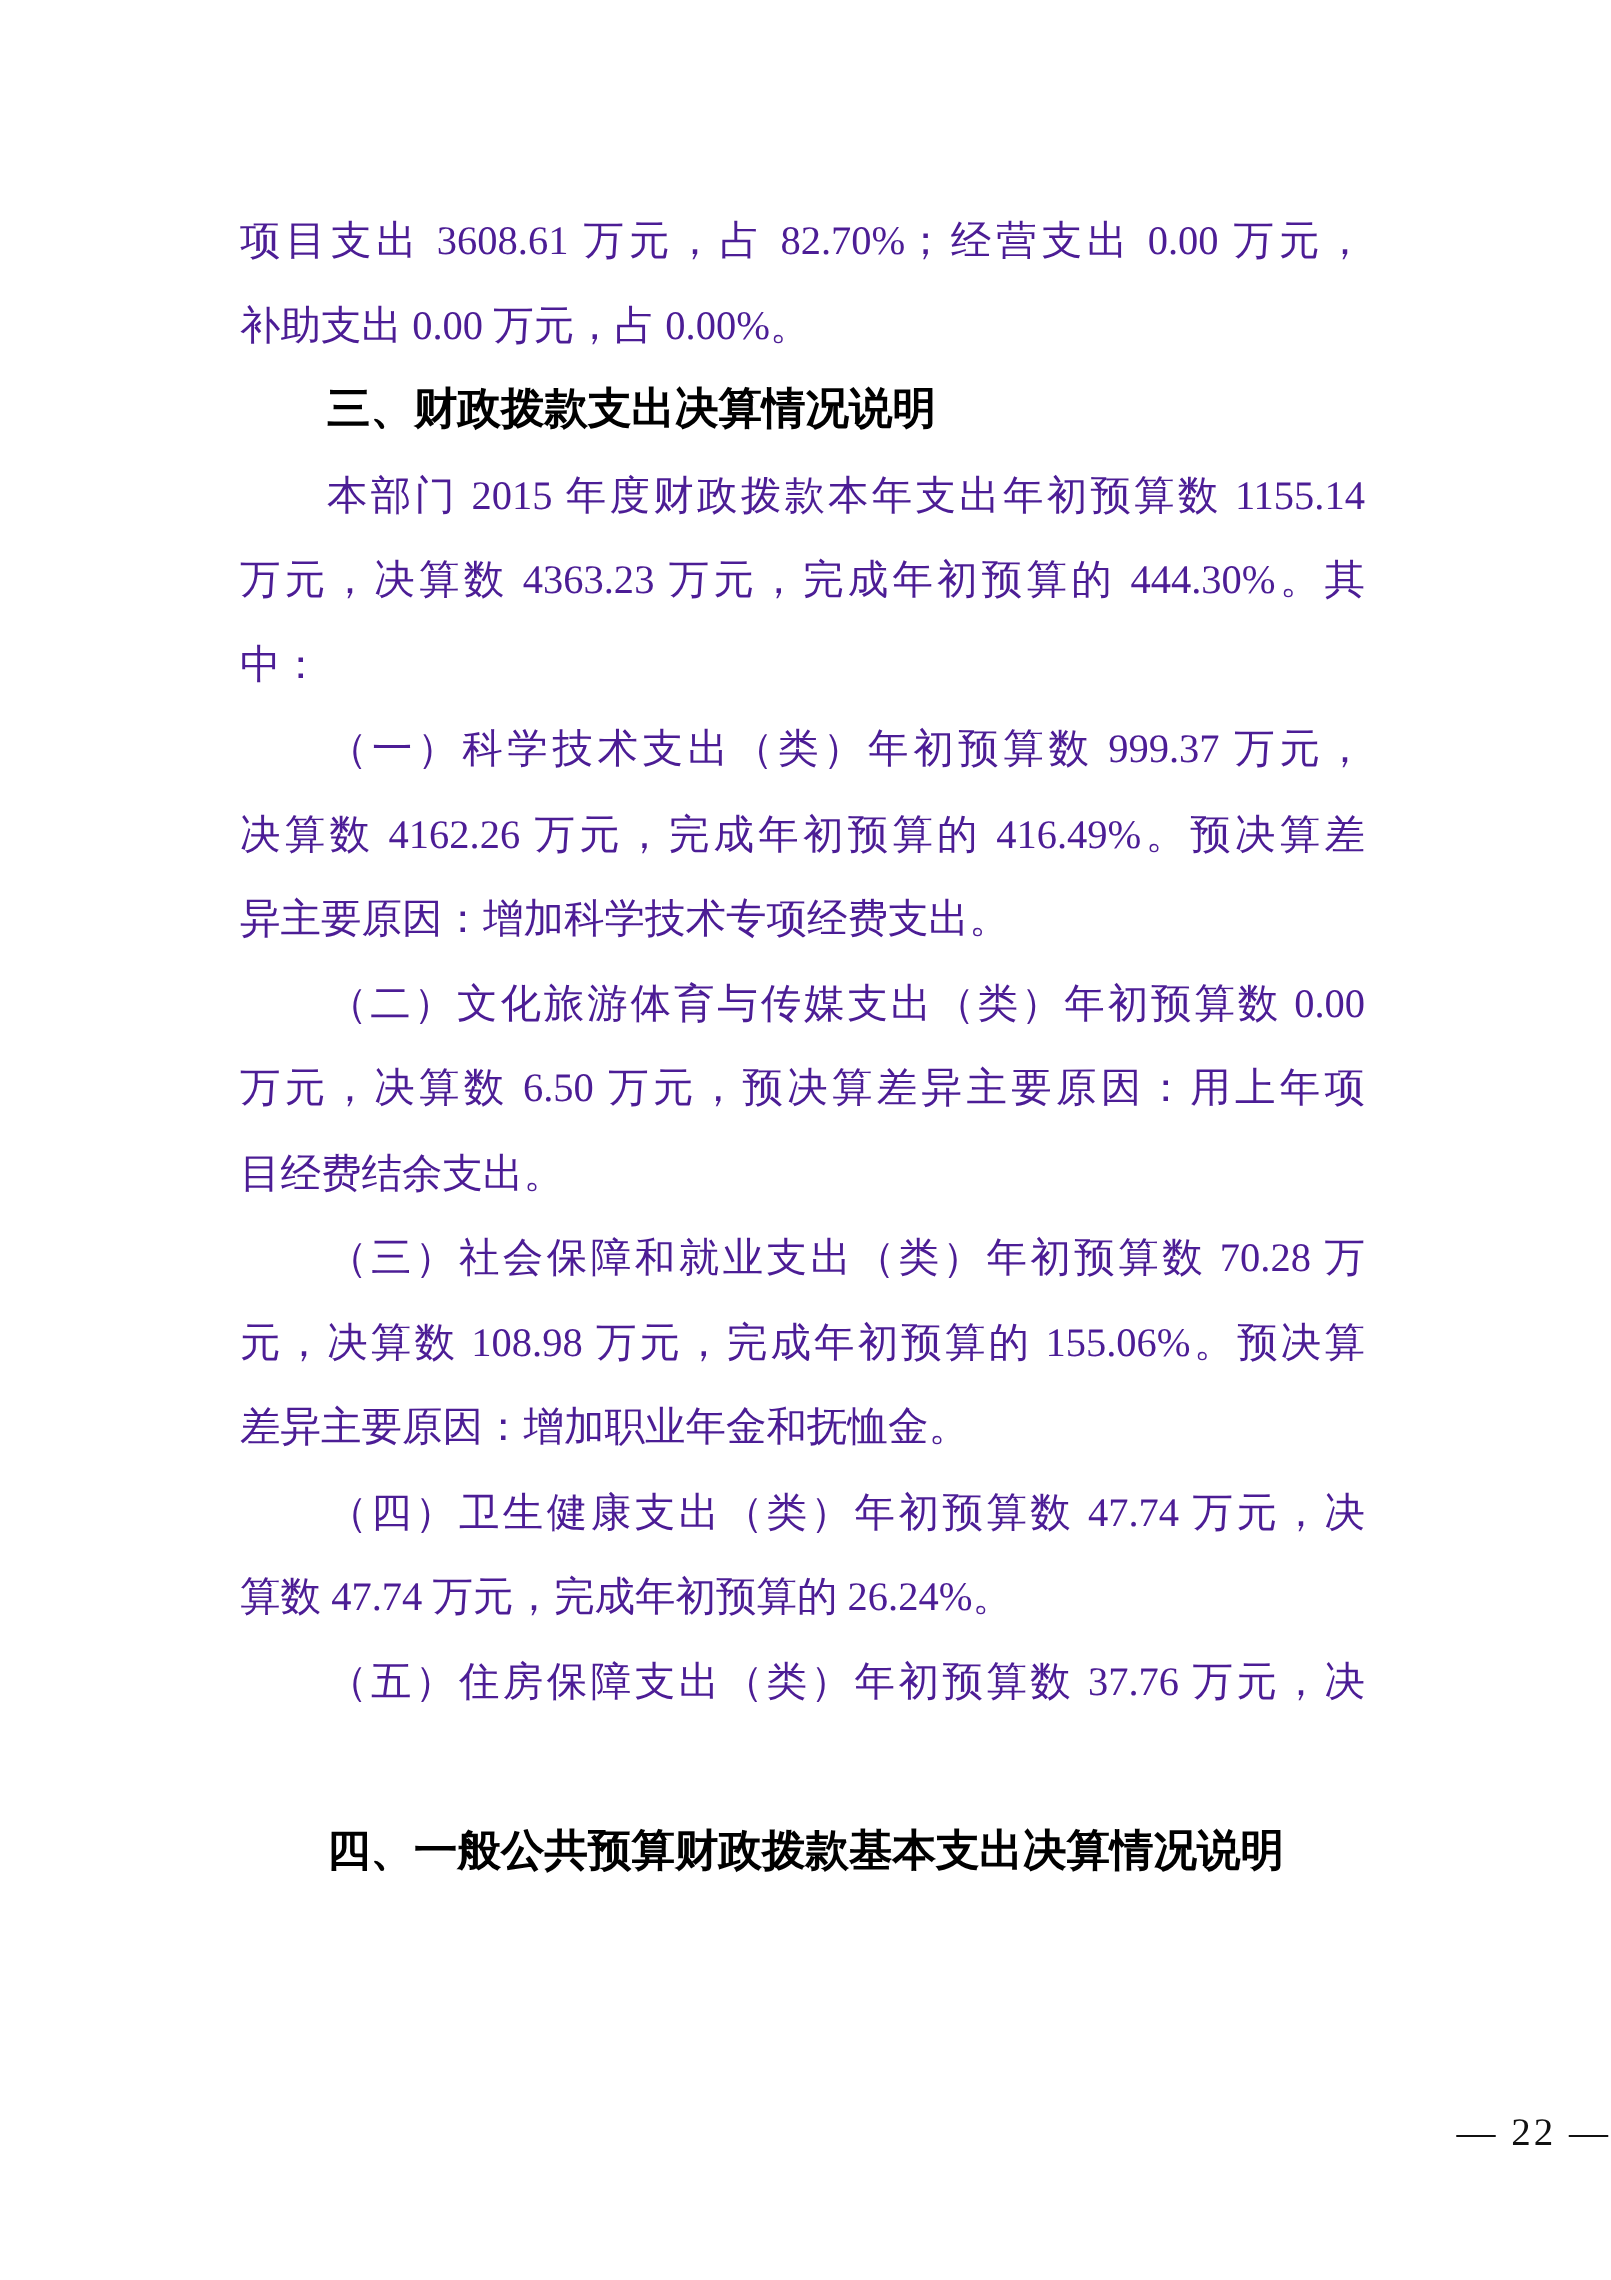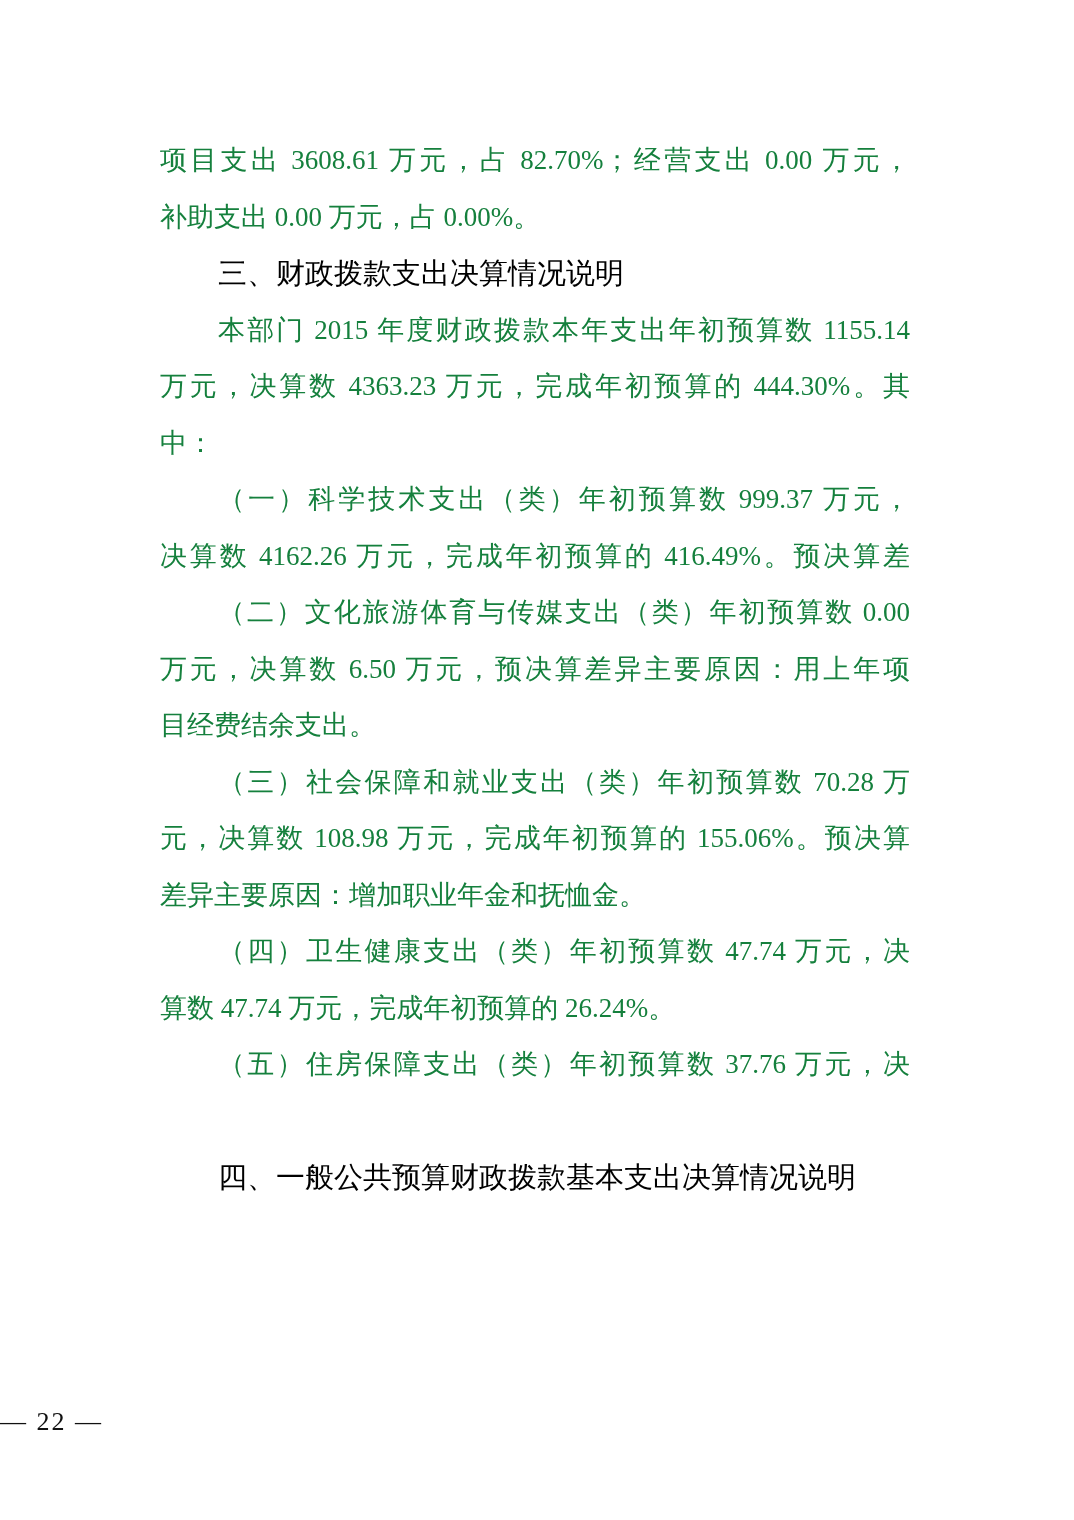--- a/index.html
+++ b/index.html
@@ -19,70 +19,71 @@
   .content {
     position: absolute;
     left: 160px;
     top: 132px;
     width: 750px;
   }
   .line {
     height: 56.5px;
     line-height: 56.5px;
     font-size: 27px;
-    color: #15803d;
+    color: #4c1d95;
     letter-spacing: 0;
     text-align: justify;
     text-align-last: left;
     white-space: normal;
     overflow: visible;
   }
   .line.fill {
     text-align-last: justify;
   }
   .line.indent {
     text-indent: 58px;
   }
   .line.heading {
     font-family: "Liberation Sans", "DejaVu Sans", sans-serif;
-    font-weight: 400;
+    font-weight: 700;
     font-size: 29px;
     color: #000000;
     text-align: left;
     text-align-last: left;
   }
   .line.spacer {
     
   }
   .page-number {
     position: absolute;
     left: 0;
     right: 0;
     top: 1402px;
     height: 40px;
     line-height: 40px;
-    text-align: left;
+    text-align: right;
     font-size: 26px;
     color: #111111;
     letter-spacing: 2px;
   }
 </style>
 </head>
 <body>
 
 <div class="page">
   <div class="content">
     <div class="line fill">项目支出 3608.61 万元，占 82.70%；经营支出 0.00 万元，</div>
     <div class="line">补助支出 0.00 万元，占 0.00%。</div>
     <div class="line heading indent">三、财政拨款支出决算情况说明</div>
     <div class="line fill indent">本部门 2015 年度财政拨款本年支出年初预算数 1155.14</div>
     <div class="line fill">万元，决算数 4363.23 万元，完成年初预算的 444.30%。其</div>
     <div class="line">中：</div>
     <div class="line fill indent">（一）科学技术支出（类）年初预算数 999.37 万元，</div>
     <div class="line fill">决算数 4162.26 万元，完成年初预算的 416.49%。预决算差</div>
+    <div class="line">异主要原因：增加科学技术专项经费支出。</div>
     <div class="line fill indent">（二）文化旅游体育与传媒支出（类）年初预算数 0.00</div>
     <div class="line fill">万元，决算数 6.50 万元，预决算差异主要原因：用上年项</div>
     <div class="line">目经费结余支出。</div>
     <div class="line fill indent">（三）社会保障和就业支出（类）年初预算数 70.28 万</div>
     <div class="line fill">元，决算数 108.98 万元，完成年初预算的 155.06%。预决算</div>
     <div class="line">差异主要原因：增加职业年金和抚恤金。</div>
     <div class="line fill indent">（四）卫生健康支出（类）年初预算数 47.74 万元，决</div>
     <div class="line">算数 47.74 万元，完成年初预算的 26.24%。</div>
     <div class="line fill indent">（五）住房保障支出（类）年初预算数 37.76 万元，决</div>
     <div class="line spacer"></div>

